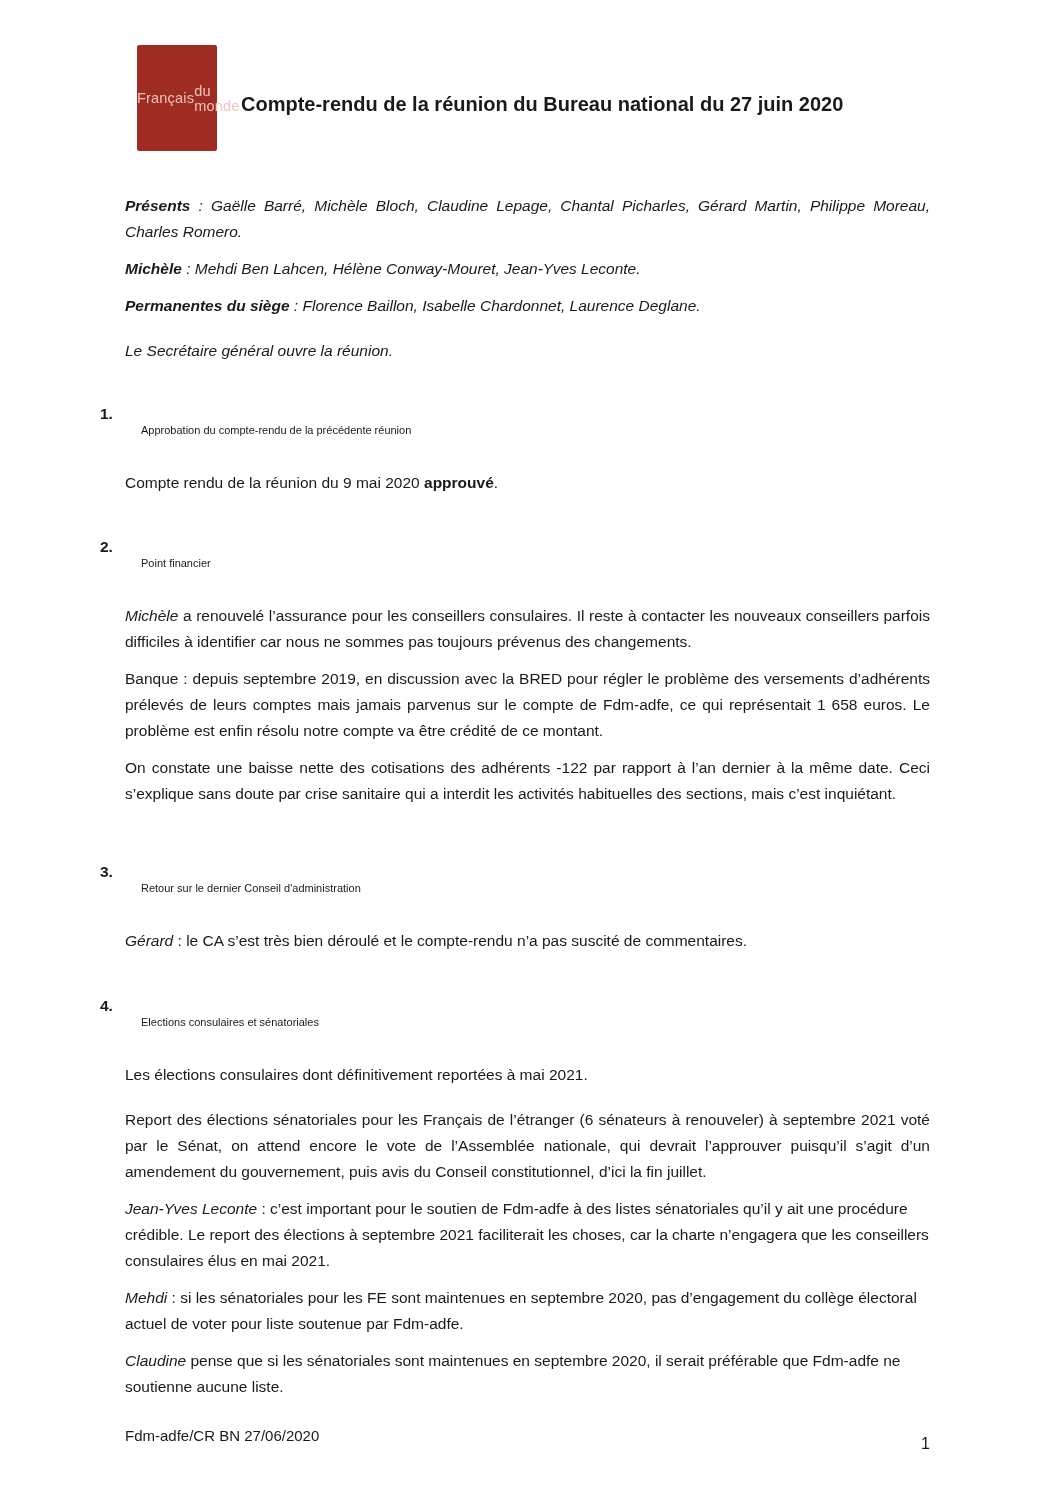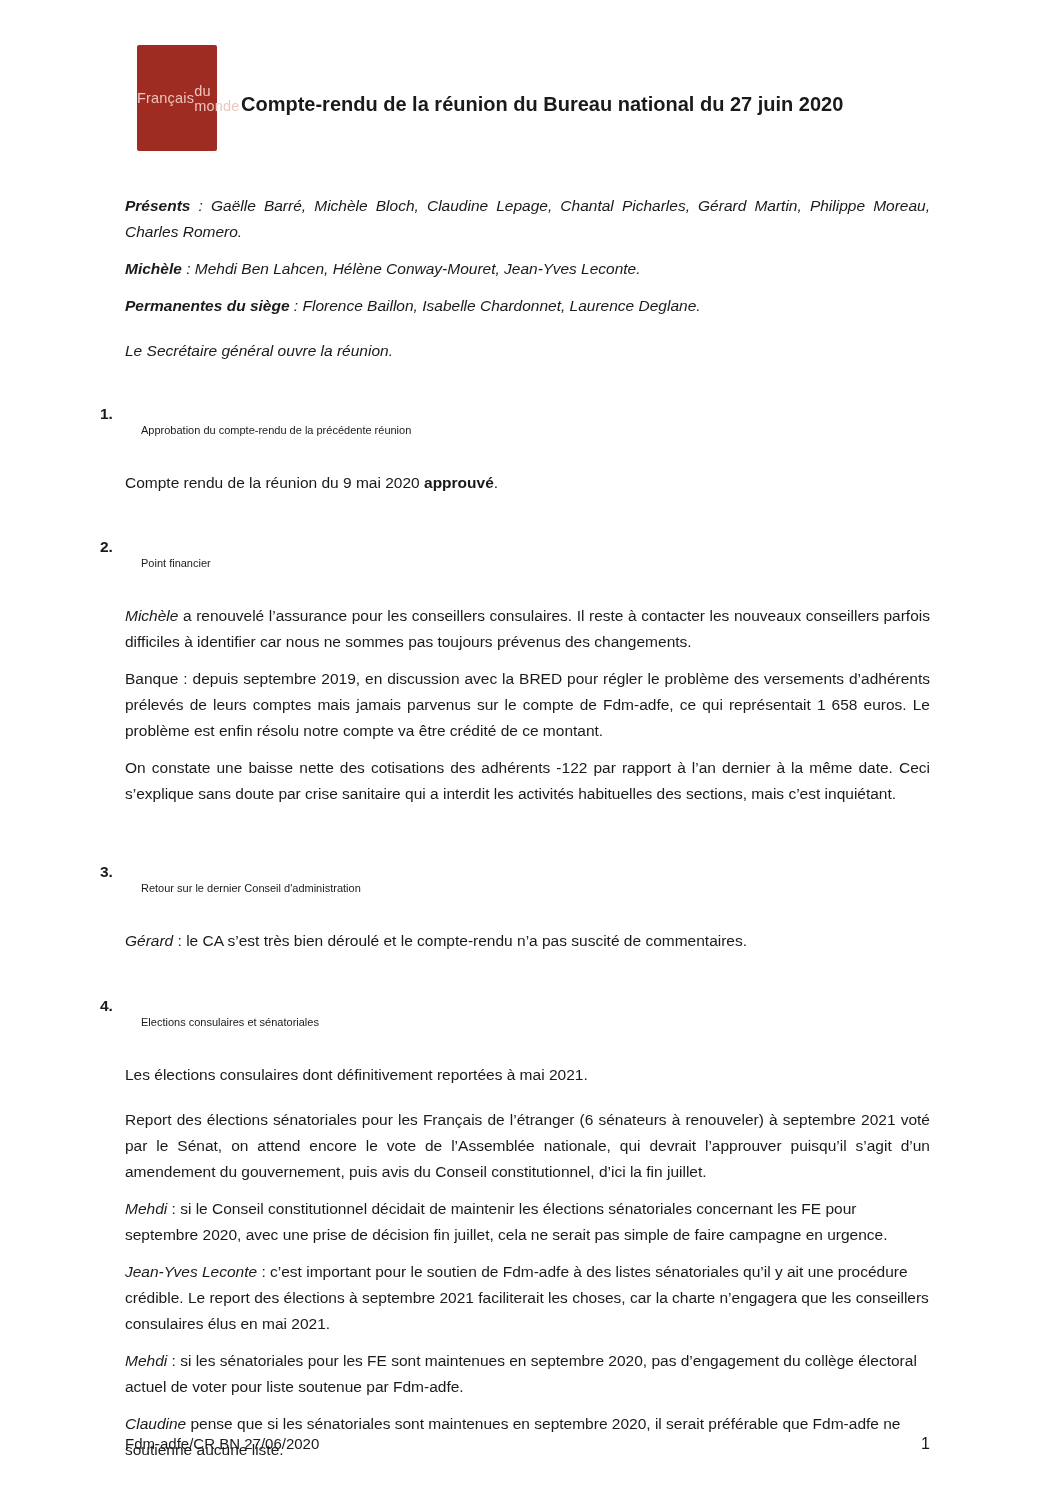--- a/index.html
+++ b/index.html
@@ -51,21 +51,21 @@
   .sec-head { display: flex; margin: 0 0 11px 0; }
   .sec-num {
     width: 25px; margin-left: -25px; flex-shrink: 0;
     font-weight: 700; font-size: 15.5px; line-height: 26px;
   }
   .sec-title { font-size: 11px; line-height: 26px; font-weight: 400; margin: 16px; }
   .gap-lg { margin-bottom: 19px; }
 
   
   .footer-left {
-    position: absolute; left: 125px; bottom: 44px;
+    position: absolute; left: 125px; bottom: 52px;
     font-size: 15px; line-height: 18px;
   }
   .footer-page {
     position: absolute; right: 128px; bottom: 44px;
     font-size: 16px; line-height: 18px;
   }
 </style>
 </head>
 <body>
 
@@ -124,21 +124,20 @@
       <p class="para"><span class="i">Gérard</span><span> : le CA s’est très bien déroulé et le compte-rendu n’a pas suscité de commentaires.</span></p>
     </section>
 
     <section class="section sec4">
       <div class="sec-head">
         <span class="sec-num">4.</span>
         <h2 class="sec-title">Elections consulaires et sénatoriales</h2>
       </div>
       <p class="para gap-lg"><span>Les élections consulaires dont définitivement reportées à mai 2021.</span></p>
       <p class="para justify"><span>Report des élections sénatoriales pour les Français de l’étranger (6 sénateurs à renouveler) à septembre 2021 voté par le Sénat, on attend encore le vote de l’Assemblée nationale, qui devrait l’approuver puisqu’il s’agit d’un amendement du gouvernement, puis avis du Conseil constitutionnel, d’ici la fin juillet.</span></p>
-      <p class="para"><span class="i">Mehdi</span><span> : si le Conseil constitutionnel décidait de maintenir les élections sénatoriales concernant les FE pour septembre 2020, avec une prise de décision fin juillet, cela ne serait pas simple de faire campagne en urgence.</span></p>
       <p class="para"><span class="i">Jean-Yves Leconte</span><span> : c’est important pour le soutien de Fdm-adfe à des listes sénatoriales qu’il y ait une procédure crédible. Le report des élections à septembre 2021 faciliterait les choses, car la charte n’engagera que les conseillers consulaires élus en mai 2021.</span></p>
       <p class="para"><span class="i">Mehdi</span><span> : si les sénatoriales pour les FE sont maintenues en septembre 2020, pas d’engagement du collège électoral actuel de voter pour liste soutenue par Fdm-adfe.</span></p>
       <p class="para"><span class="i">Claudine</span><span> pense que si les sénatoriales sont maintenues en septembre 2020, il serait préférable que Fdm-adfe ne soutienne aucune liste.</span></p>
     </section>
 
   </div>
 
   <div class="footer-left">Fdm-adfe/CR BN 27/06/2020</div>
   <div class="footer-page">1</div>
 </div>

